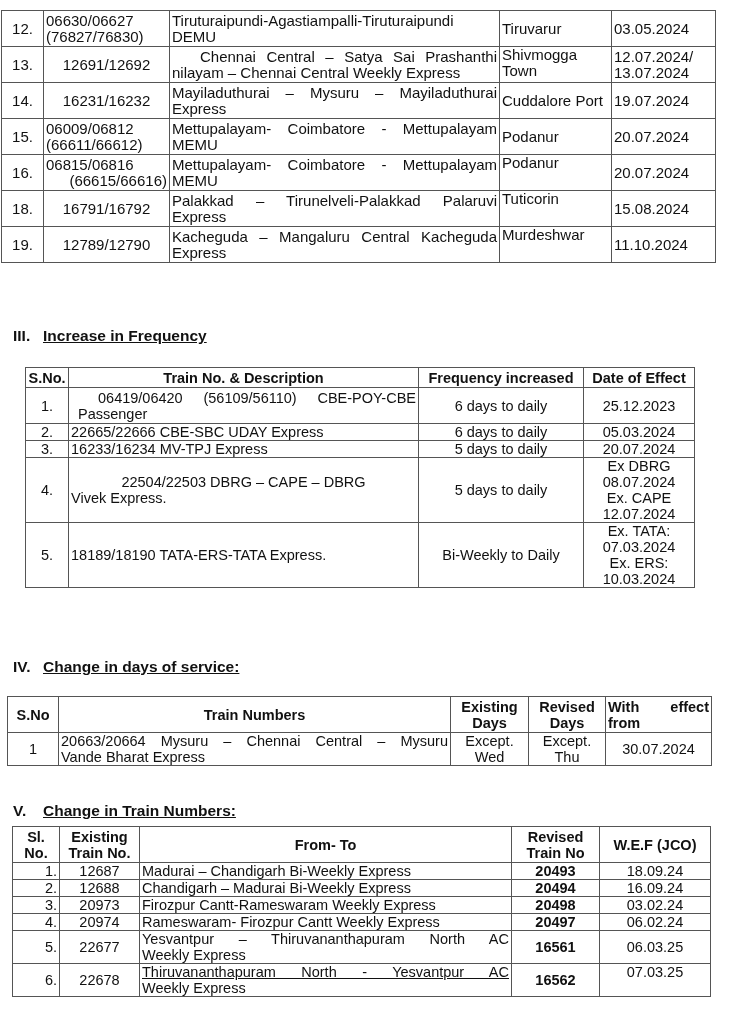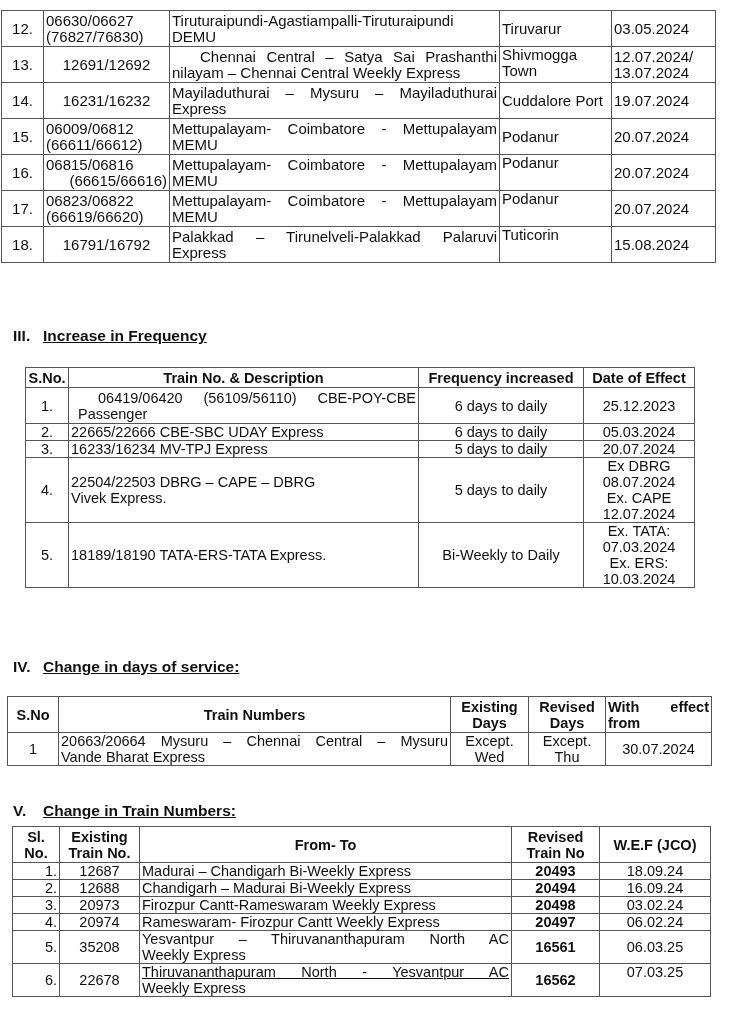--- a/index.html
+++ b/index.html
@@ -97,44 +97,44 @@
           <span style="display: block; text-align: right;">(66615/66616)</span>
         </td>
         <td>
           <span class="j" style="display: block;">Mettupalayam- Coimbatore - Mettupalayam</span>
           <span style="display: block;">MEMU</span>
         </td>
         <td style="vertical-align:top">Podanur</td>
         <td>20.07.2024</td>
       </tr>
       <tr>
-        <td class="c">17.</td>
-        <td>
-          <span style="display: block;">06823/06822</span>
-          <span style="display: block;">(66619/66620)</span>
-        </td>
-        <td>
-          <span class="j" style="display: block;">Mettupalayam- Coimbatore - Mettupalayam</span>
-          <span style="display: block;">MEMU</span>
-        </td>
-        <td style="vertical-align:top">Podanur</td>
-        <td>20.07.2024</td>
-      </tr>
-      <tr>
         <td class="c">18.</td>
         <td class="c">
           <span style="display: block;">16791/16792</span>
           <span style="display: block;"></span>
         </td>
         <td>
           <span class="j" style="display: block;">Palakkad – Tirunelveli-Palakkad Palaruvi</span>
           <span style="display: block;">Express</span>
         </td>
         <td style="vertical-align:top">Tuticorin</td>
         <td>15.08.2024</td>
+      </tr>
+      <tr>
+        <td class="c">19.</td>
+        <td class="c">
+          <span style="display: block;">12789/12790</span>
+          <span style="display: block;"></span>
+        </td>
+        <td>
+          <span class="j" style="display: block;">Kacheguda – Mangaluru Central Kacheguda</span>
+          <span style="display: block;">Express</span>
+        </td>
+        <td style="vertical-align:top">Murdeshwar</td>
+        <td>11.10.2024</td>
       </tr>
     </tbody>
 </table>
 
 <div class="heading" style="left:13px; top:327px;">
   <span class="num">III.</span><span class="title">Increase in Frequency</span>
 </div>
 <table id="t3">
   <colgroup>
       <col style="width:43px">
@@ -180,21 +180,21 @@
           <span style="display: block;"></span>
         </td>
         <td class="c">5 days to daily</td>
         <td class="c">
           <span style="display: block;">20.07.2024</span>
         </td>
       </tr>
       <tr>
         <td class="c">4.</td>
         <td>
-          <span style="display: block;">22504/22503 DBRG – CAPE – DBRG</span>
+          <span style="display: block; text-align: center;">22504/22503 DBRG – CAPE – DBRG</span>
           <span style="display: block;">Vivek Express.</span>
         </td>
         <td class="c">5 days to daily</td>
         <td class="c">
           <span style="display: block;">Ex DBRG</span>
           <span style="display: block;">08.07.2024</span>
           <span style="display: block;">Ex. CAPE</span>
           <span style="display: block;">12.07.2024</span>
         </td>
       </tr>
@@ -299,21 +299,21 @@
       </tr>
       <tr>
         <td class="r">4.</td>
         <td class="c">20974</td>
         <td>Rameswaram- Firozpur Cantt Weekly Express</td>
         <td class="c b">20497</td>
         <td class="c">06.02.24</td>
       </tr>
       <tr>
         <td class="r">5.</td>
-        <td class="c">35208</td>
+        <td class="c">22677</td>
         <td>
           <span class="j" style="display: block;">Yesvantpur – Thiruvananthapuram North AC</span>
           <span style="display: block;"> Weekly Express</span>
         </td>
         <td class="c b">16561</td>
         <td class="c">06.03.25</td>
       </tr>
       <tr>
         <td class="r">6.</td>
         <td class="c">22678</td>

